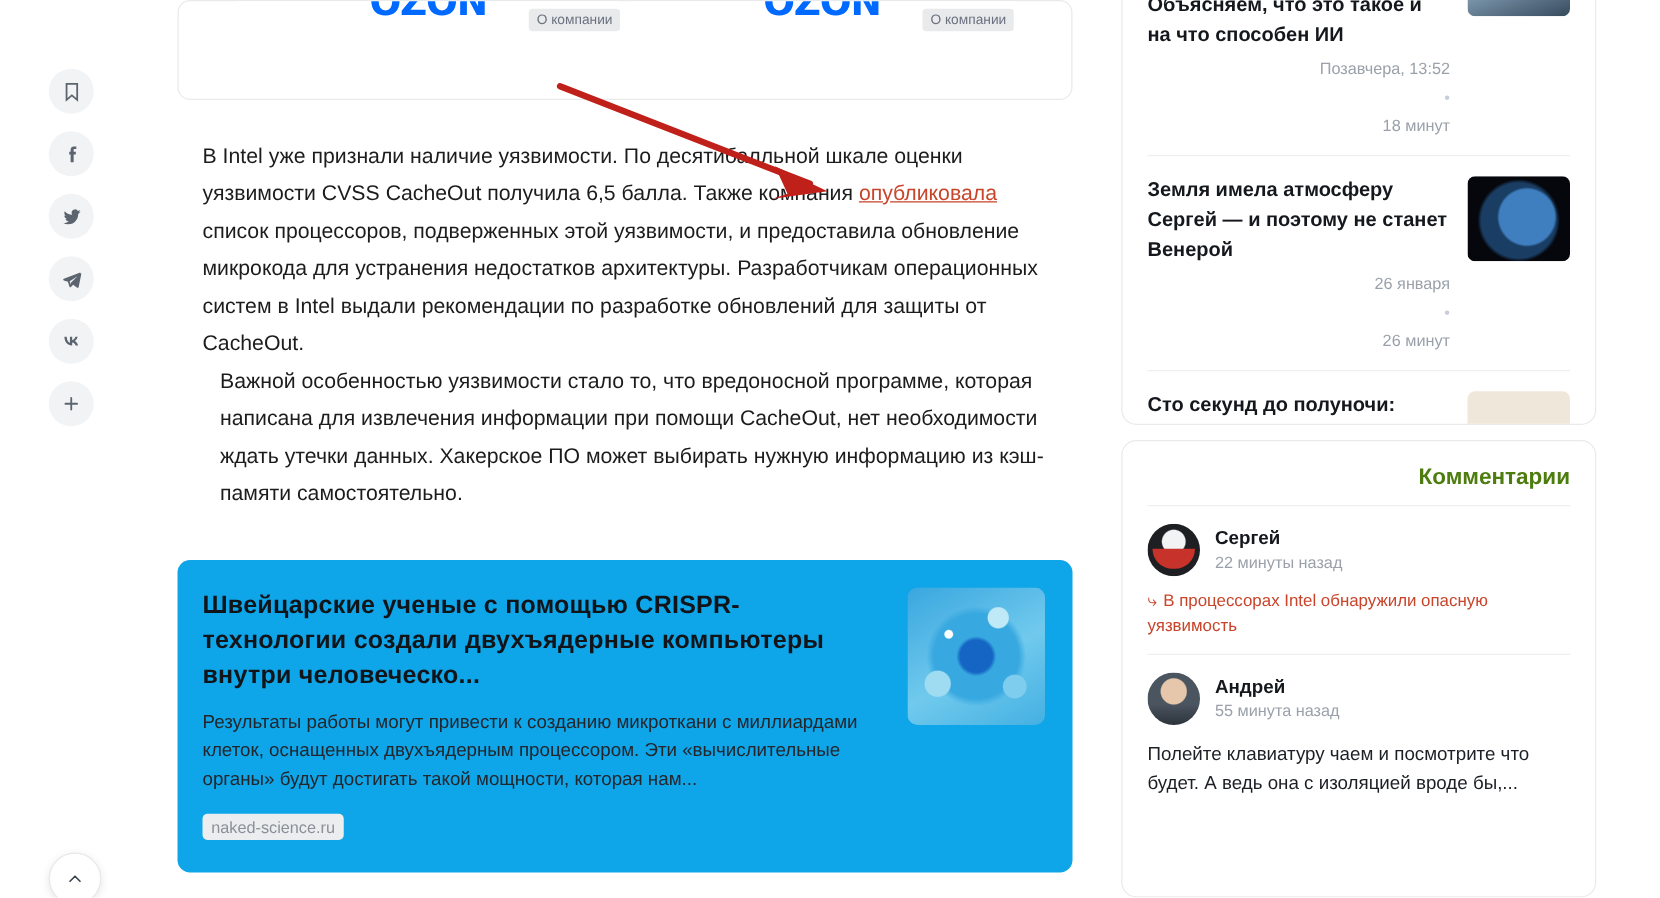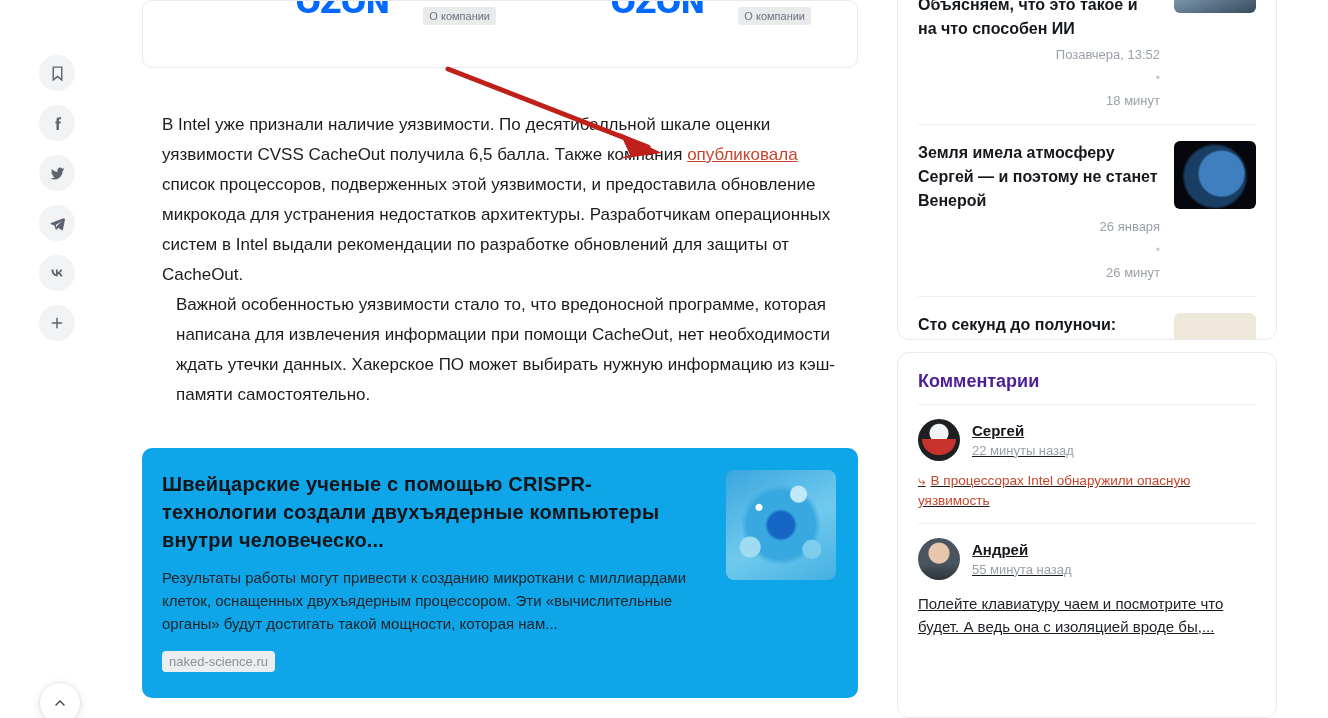--- a/index.html
+++ b/index.html
@@ -51,21 +51,21 @@
   }
 
   
   .article {
     position: absolute;
     left: 142px; top: 0;
     width: 716px;
   }
   .promo-card {
     position: relative;
-    height: 68px;
+    height: 80px;
     border: 1px solid #e9eaec;
     border-radius: 10px;
     background: #ffffff;
     overflow: hidden;
   }
   .promo-inner {
     position: absolute;
     left: 0; top: -22px;
     width: 100%;
     display: flex;
@@ -241,27 +241,27 @@
     position: absolute;
     left: 0; top: 352px;
     width: 380px;
     padding: 18px 20px 0 20px;
     height: 366px;
     overflow: hidden;
   }
   .comments-title {
     font-size: 18px;
     font-weight: bold;
-    color: #4c1d95;
+    color: #4d7c0f;
     margin: 0 0 12px 0;
+    text-align: right;
   }
   .comment {
     border-top: 1px solid #edeff1;
     padding: 14px 0 12px 0;
-    text-decoration: underline;
   }
   .comment-head {
     display: flex;
     gap: 12px;
     align-items: center;
   }
   .avatar {
     width: 42px; height: 42px;
     border-radius: 50%;
     flex: none;

